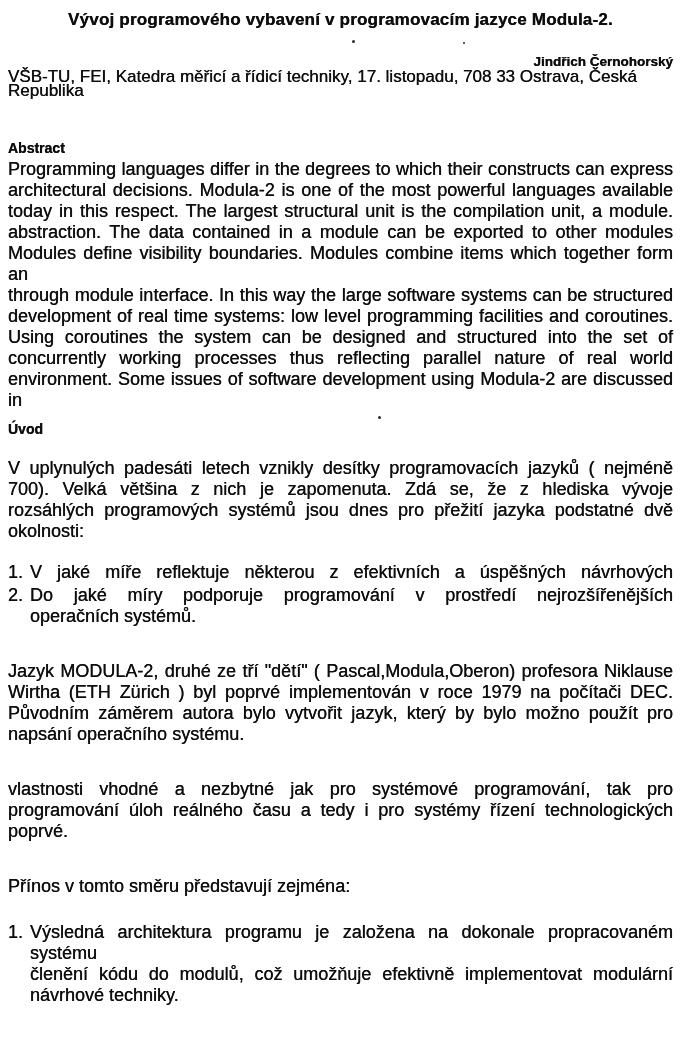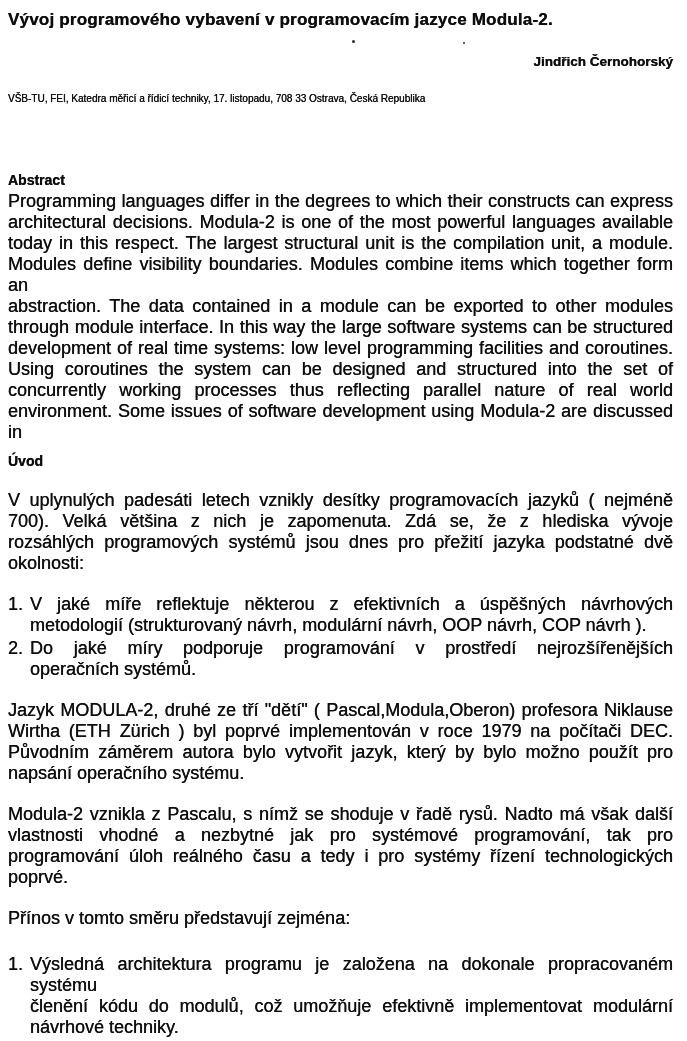--- a/index.html
+++ b/index.html
@@ -23,57 +23,57 @@
     
   }
   .scan-text {
     text-shadow: 0.25px 0.25px 0.3px rgba(0,0,0,0.75), -0.2px 0 0.2px rgba(0,0,0,0.35);
   }
   .title {
     font-size: 17px;
     line-height: 24px;
     font-weight: bold;
     letter-spacing: 0.2px;
+    text-align: center;
   }
   .author {
     margin-top: 22px;
     font-size: 13.5px;
     line-height: 16px;
     font-weight: bold;
     text-align: right;
   }
   .affiliation {
-    margin-top: 22px;
-    font-size: 10px;
+    font-size: 17px;
     line-height: 14px;
     font-weight: 500;
   }
   .heading {
     font-size: 14px;
     line-height: 21px;
     font-weight: bold;
   }
-  .abstract-heading { margin-top: 64px; }
+  .abstract-heading { margin-top: 40px; }
   .uvod-heading { margin-top: 8px; }
   .para, .list {
     font-size: 18px;
     line-height: 21px;
   }
   .ln {
     text-align: justify;
     text-align-last: justify;
     white-space: normal;
   }
   .ln.last {
     text-align: justify;
     text-align-last: left;
   }
   .mt18 { margin-top: 18px; }
   .mt20 { margin-top: 20px; }
-  .mt22 { margin-top: 20px; }
+  .mt22 { margin-top: 34px; }
   .mt25 { margin-top: 25px; }
   .li { display: flex; align-items: flex-start; }
   .li + .li { margin-top: 2px; }
   .num { flex: 0 0 22px; width: 22px; }
   .litext { flex: 1 1 auto; min-width: 0; }
   .speck {
     position: absolute;
     background: #2a2a2a;
     border-radius: 50%;
   }
@@ -91,22 +91,22 @@
   <div class="author">Jindřich Černohorský</div>
 
   <div class="affiliation">VŠB-TU, FEI, Katedra měřicí a řídicí techniky, 17. listopadu, 708 33 Ostrava, Česká Republika</div>
 
   <div class="heading abstract-heading">Abstract</div>
 
   <div class="para">
     <div class="ln">Programming languages differ in the degrees to which their constructs can express</div>
     <div class="ln">architectural decisions. Modula-2 is one of the most powerful languages available</div>
     <div class="ln">today in this respect. The largest structural unit is the compilation unit, a module.</div>
+    <div class="ln">abstraction. The data contained in a module can be exported to other modules</div>
     <div class="ln">Modules define visibility boundaries. Modules combine items which together form an</div>
-    <div class="ln">abstraction. The data contained in a module can be exported to other modules</div>
     <div class="ln">through module interface. In this way the large software systems can be structured</div>
     <div class="ln">development of real time systems: low level programming facilities and coroutines.</div>
     <div class="ln">Using coroutines the system can be designed and structured into the set of</div>
     <div class="ln">concurrently working processes thus reflecting parallel nature of real world</div>
     <div class="ln">environment. Some issues of software development using Modula-2 are discussed in</div>
   </div>
 
   <div class="heading uvod-heading">Úvod</div>
 
   <div class="para mt18">
@@ -114,41 +114,39 @@
     <div class="ln">700). Velká většina z nich je zapomenuta. Zdá se, že z hlediska vývoje</div>
     <div class="ln">rozsáhlých programových systémů jsou dnes pro přežití jazyka podstatné dvě</div>
     <div class="ln last">okolnosti:</div>
   </div>
 
   <div class="list mt20">
     <div class="li">
       <span class="num">1.</span>
       <div class="litext">
         <div class="ln">V jaké míře reflektuje některou z efektivních a úspěšných návrhových</div>
-        <div class="ln last">metodologií (strukturovaný návrh, modulární návrh, OOP návrh, COP návrh ).</div>
       </div>
     </div>
     <div class="li">
       <span class="num">2.</span>
       <div class="litext">
         <div class="ln">Do jaké míry podporuje programování v prostředí nejrozšířenějších</div>
         <div class="ln last">operačních systémů.</div>
       </div>
     </div>
   </div>
 
   <div class="para mt22">
     <div class="ln">Jazyk MODULA-2, druhé ze tří "dětí" ( Pascal,Modula,Oberon) profesora Niklause</div>
     <div class="ln">Wirtha (ETH Zürich ) byl poprvé implementován v roce 1979 na počítači DEC.</div>
     <div class="ln">Původním záměrem autora bylo vytvořit jazyk, který by bylo možno použít pro</div>
     <div class="ln last">napsání operačního systému.</div>
   </div>
 
   <div class="para mt22">
-    <div class="ln">Modula-2 vznikla z Pascalu, s nímž se shoduje v řadě rysů. Nadto má však další</div>
     <div class="ln">vlastnosti vhodné a nezbytné jak pro systémové programování, tak pro</div>
     <div class="ln">programování úloh reálného času a tedy i pro systémy řízení technologických</div>
     <div class="ln last">poprvé.</div>
   </div>
 
   <div class="para mt22">
     <div class="ln last">Přínos v tomto směru představují zejména:</div>
   </div>
 
   <div class="list mt25">

